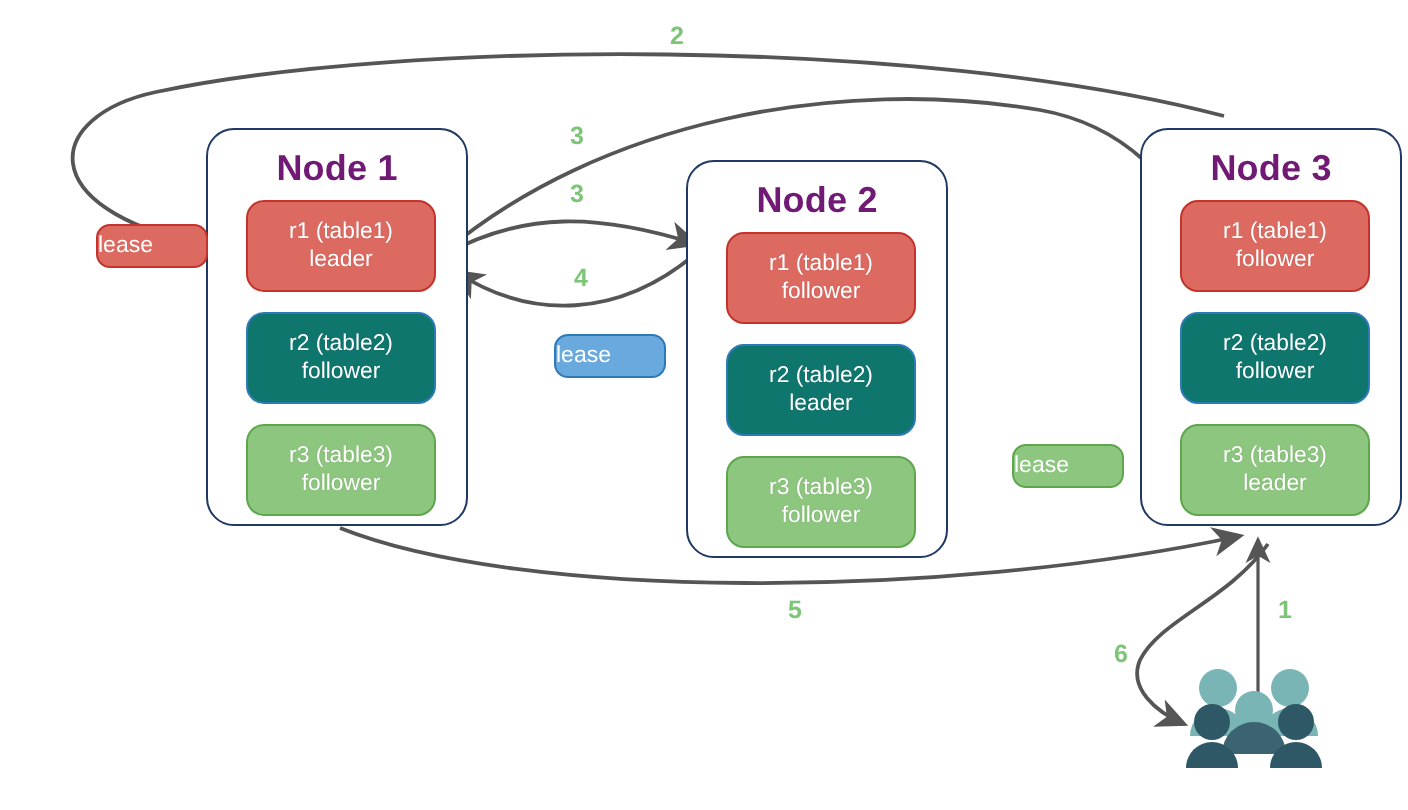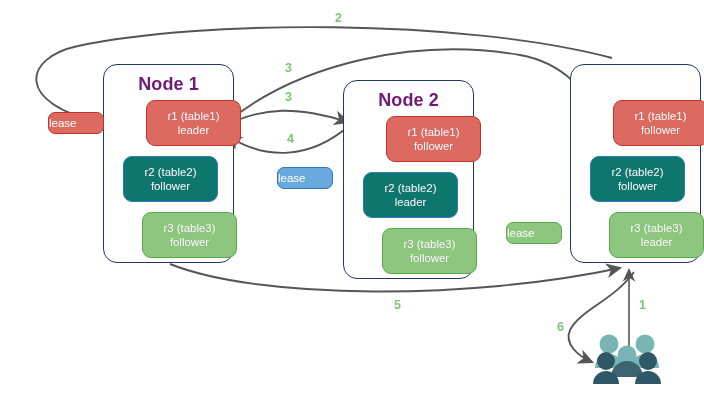--- a/index.html
+++ b/index.html
@@ -29,23 +29,23 @@
     box-sizing:border-box;
     border-radius:9px;
     display:flex;flex-direction:column;align-items:center;justify-content:center;
     color:#ffffff;
     font-size:11.4px;
     line-height:14px;
     text-align:center;
     text-shadow:0 0 1px rgba(0,0,0,.12);
   }
   .replica .l1,.replica .l2{display:block;}
-  .rep-red{background:#dd6a61;border:1.4px solid #c4332b;margin-left:23px;}
+  .rep-red{background:#dd6a61;border:1.4px solid #c4332b;}
   .rep-blue{background:#0f766e;border:1.4px solid #2d7ab8;}
-  .rep-green{background:#8dc островки;margin-left:19px;}
+  .rep-green{background:#8dc островки;}
   .rep-green{background:#8dc67f;border:1.4px solid #5da64c;}
 
   .lease{
     position:absolute;
     box-sizing:border-box;
     border-radius:7px;
     display:flex;align-items:center;justify-content:flex-start;
     color:#ffffff;font-size:11.5px;
     z-index:2;
   }
@@ -115,20 +115,21 @@
       <span class="l1">r2 (table2)</span>
       <span class="l2">leader</span>
     </div>
     <div class="replica rep-green" style="left:19px;top:147px;width:95px;height:46px;">
       <span class="l1">r3 (table3)</span>
       <span class="l2">follower</span>
     </div>
   </div>
 
   <div class="node-box" style="left:570px;top:64px;width:131px;height:199px;">
+    <div class="node-title">Node 3</div>
     <div class="replica rep-red" style="left:19px;top:35px;width:95px;height:46px;">
       <span class="l1">r1 (table1)</span>
       <span class="l2">follower</span>
     </div>
     <div class="replica rep-blue" style="left:19px;top:91px;width:95px;height:46px;">
       <span class="l1">r2 (table2)</span>
       <span class="l2">follower</span>
     </div>
     <div class="replica rep-green" style="left:19px;top:147px;width:95px;height:46px;">
       <span class="l1">r3 (table3)</span>

